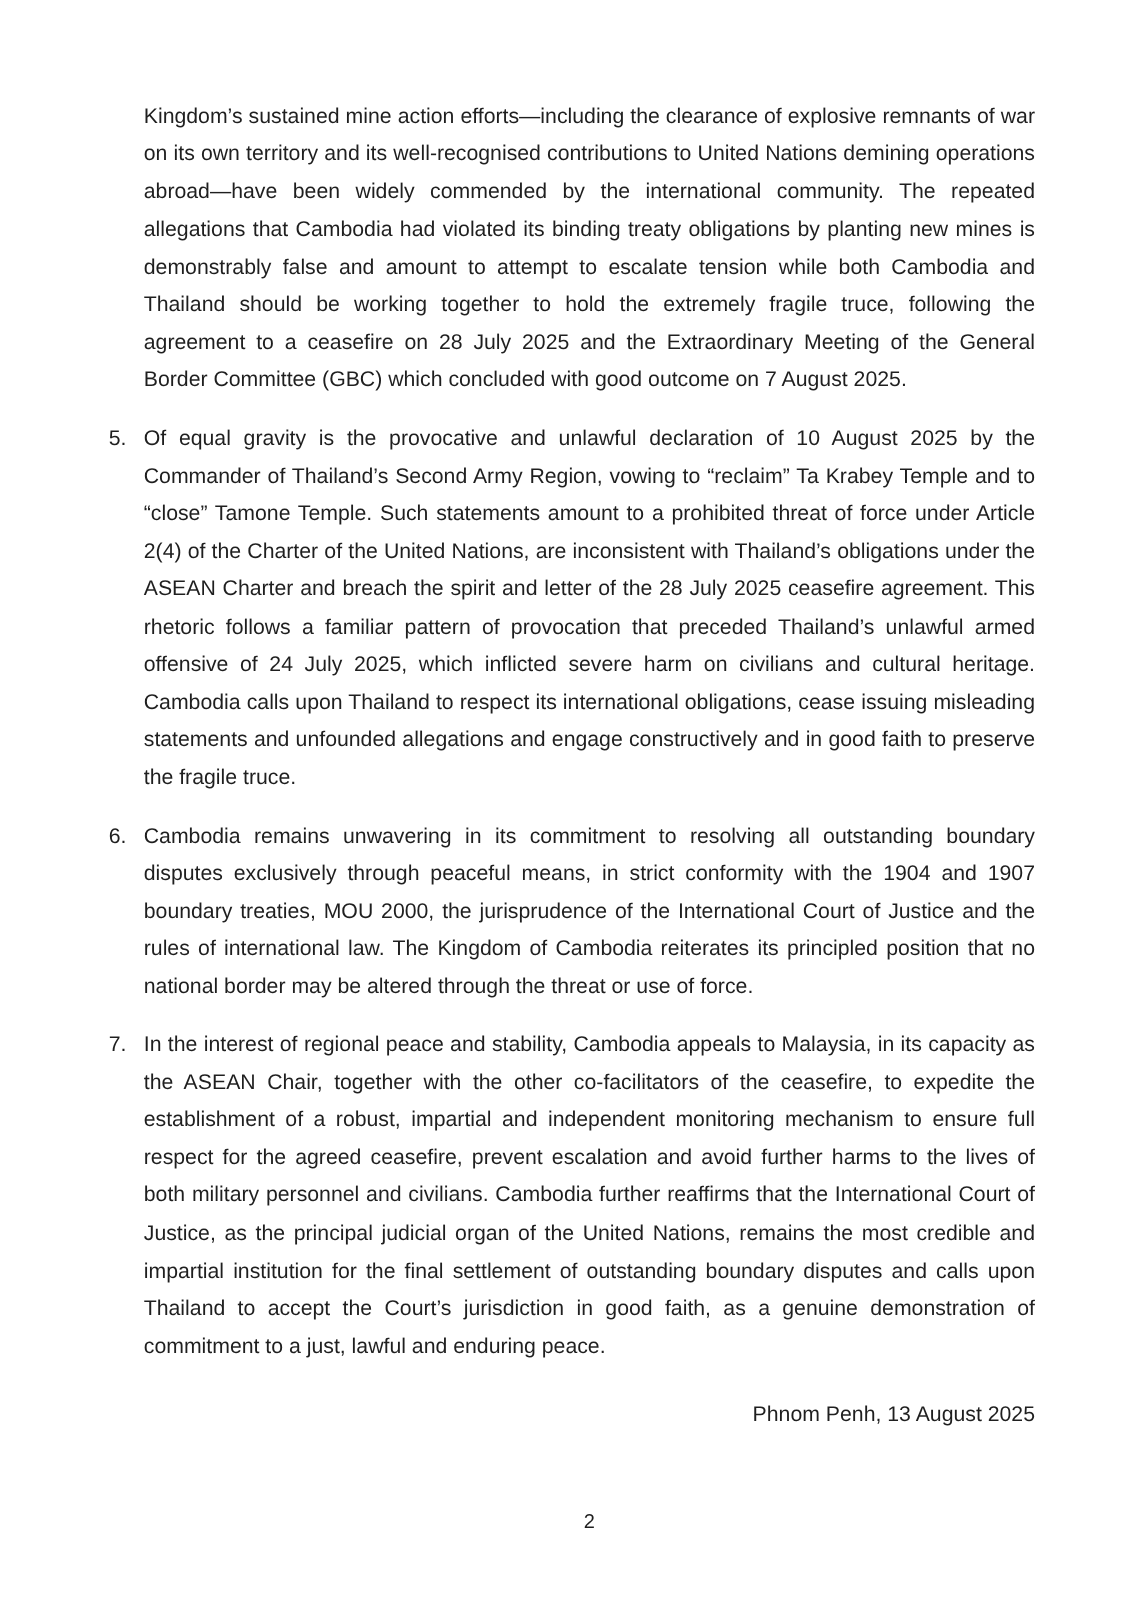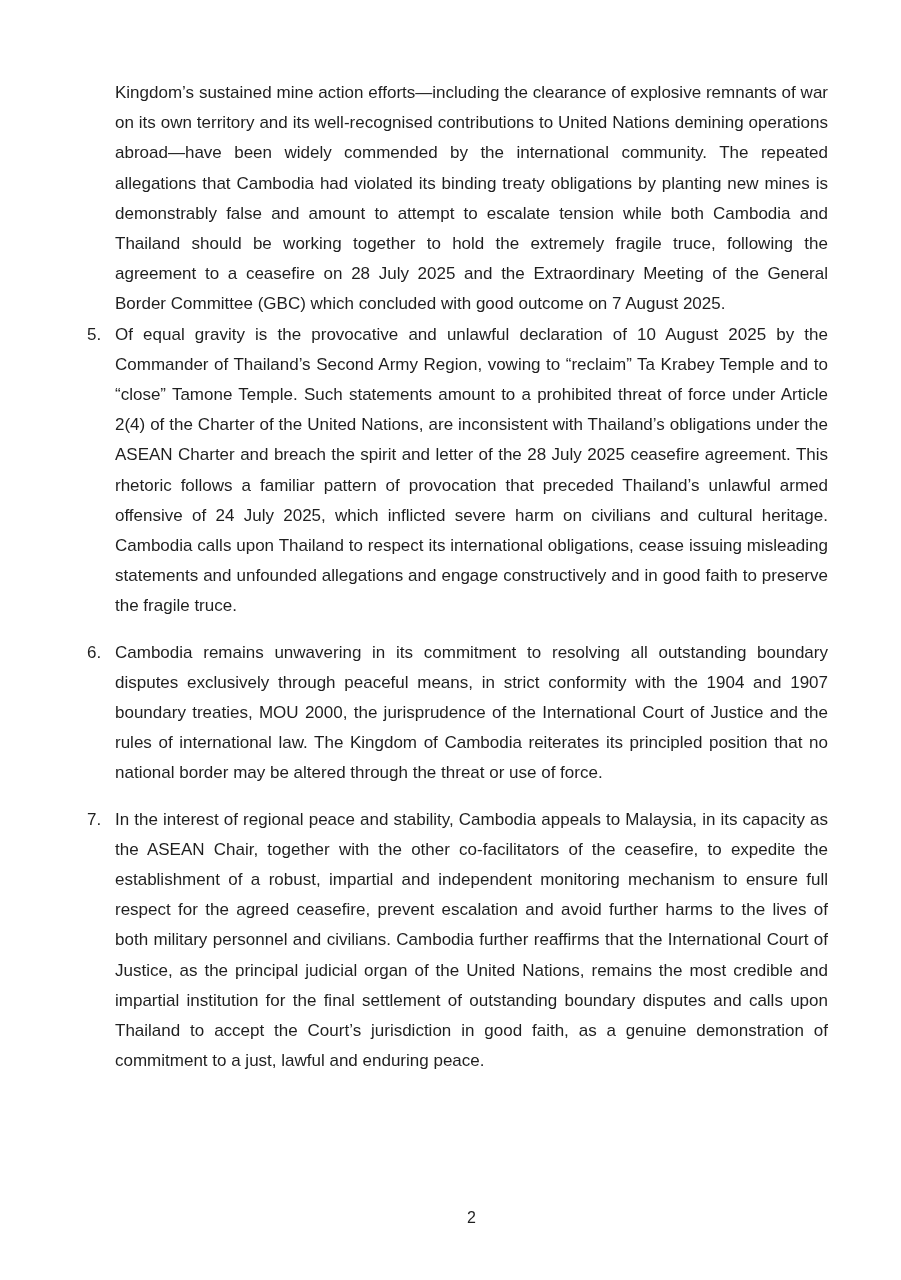--- a/index.html
+++ b/index.html
@@ -73,19 +73,20 @@
     <div class="para numbered">
       <span class="para-num">6.</span>
       <span class="para-text">Cambodia remains unwavering in its commitment to resolving all outstanding boundary disputes exclusively through peaceful means, in strict conformity with the 1904 and 1907 boundary treaties, MOU 2000, the jurisprudence of the International Court of Justice and the rules of international law. The Kingdom of Cambodia reiterates its principled position that no national border may be altered through the threat or use of force.</span>
     </div>
 
     <div class="para numbered">
       <span class="para-num">7.</span>
       <span class="para-text">In the interest of regional peace and stability, Cambodia appeals to Malaysia, in its capacity as the ASEAN Chair, together with the other co-facilitators of the ceasefire, to expedite the establishment of a robust, impartial and independent monitoring mechanism to ensure full respect for the agreed ceasefire, prevent escalation and avoid further harms to the lives of both military personnel and civilians. Cambodia further reaffirms that the International Court of Justice, as the principal judicial organ of the United Nations, remains the most credible and impartial institution for the final settlement of outstanding boundary disputes and calls upon Thailand to accept the Court’s jurisdiction in good faith, as a genuine demonstration of commitment to a just, lawful and enduring peace.</span>
     </div>
 
+    <p class="dateline">Phnom Penh, 13 August 2025</p>
 
   </section>
 
   <footer class="page-footer">
     <span class="page-number">2</span>
   </footer>
 </div>
 
 </body></html>

